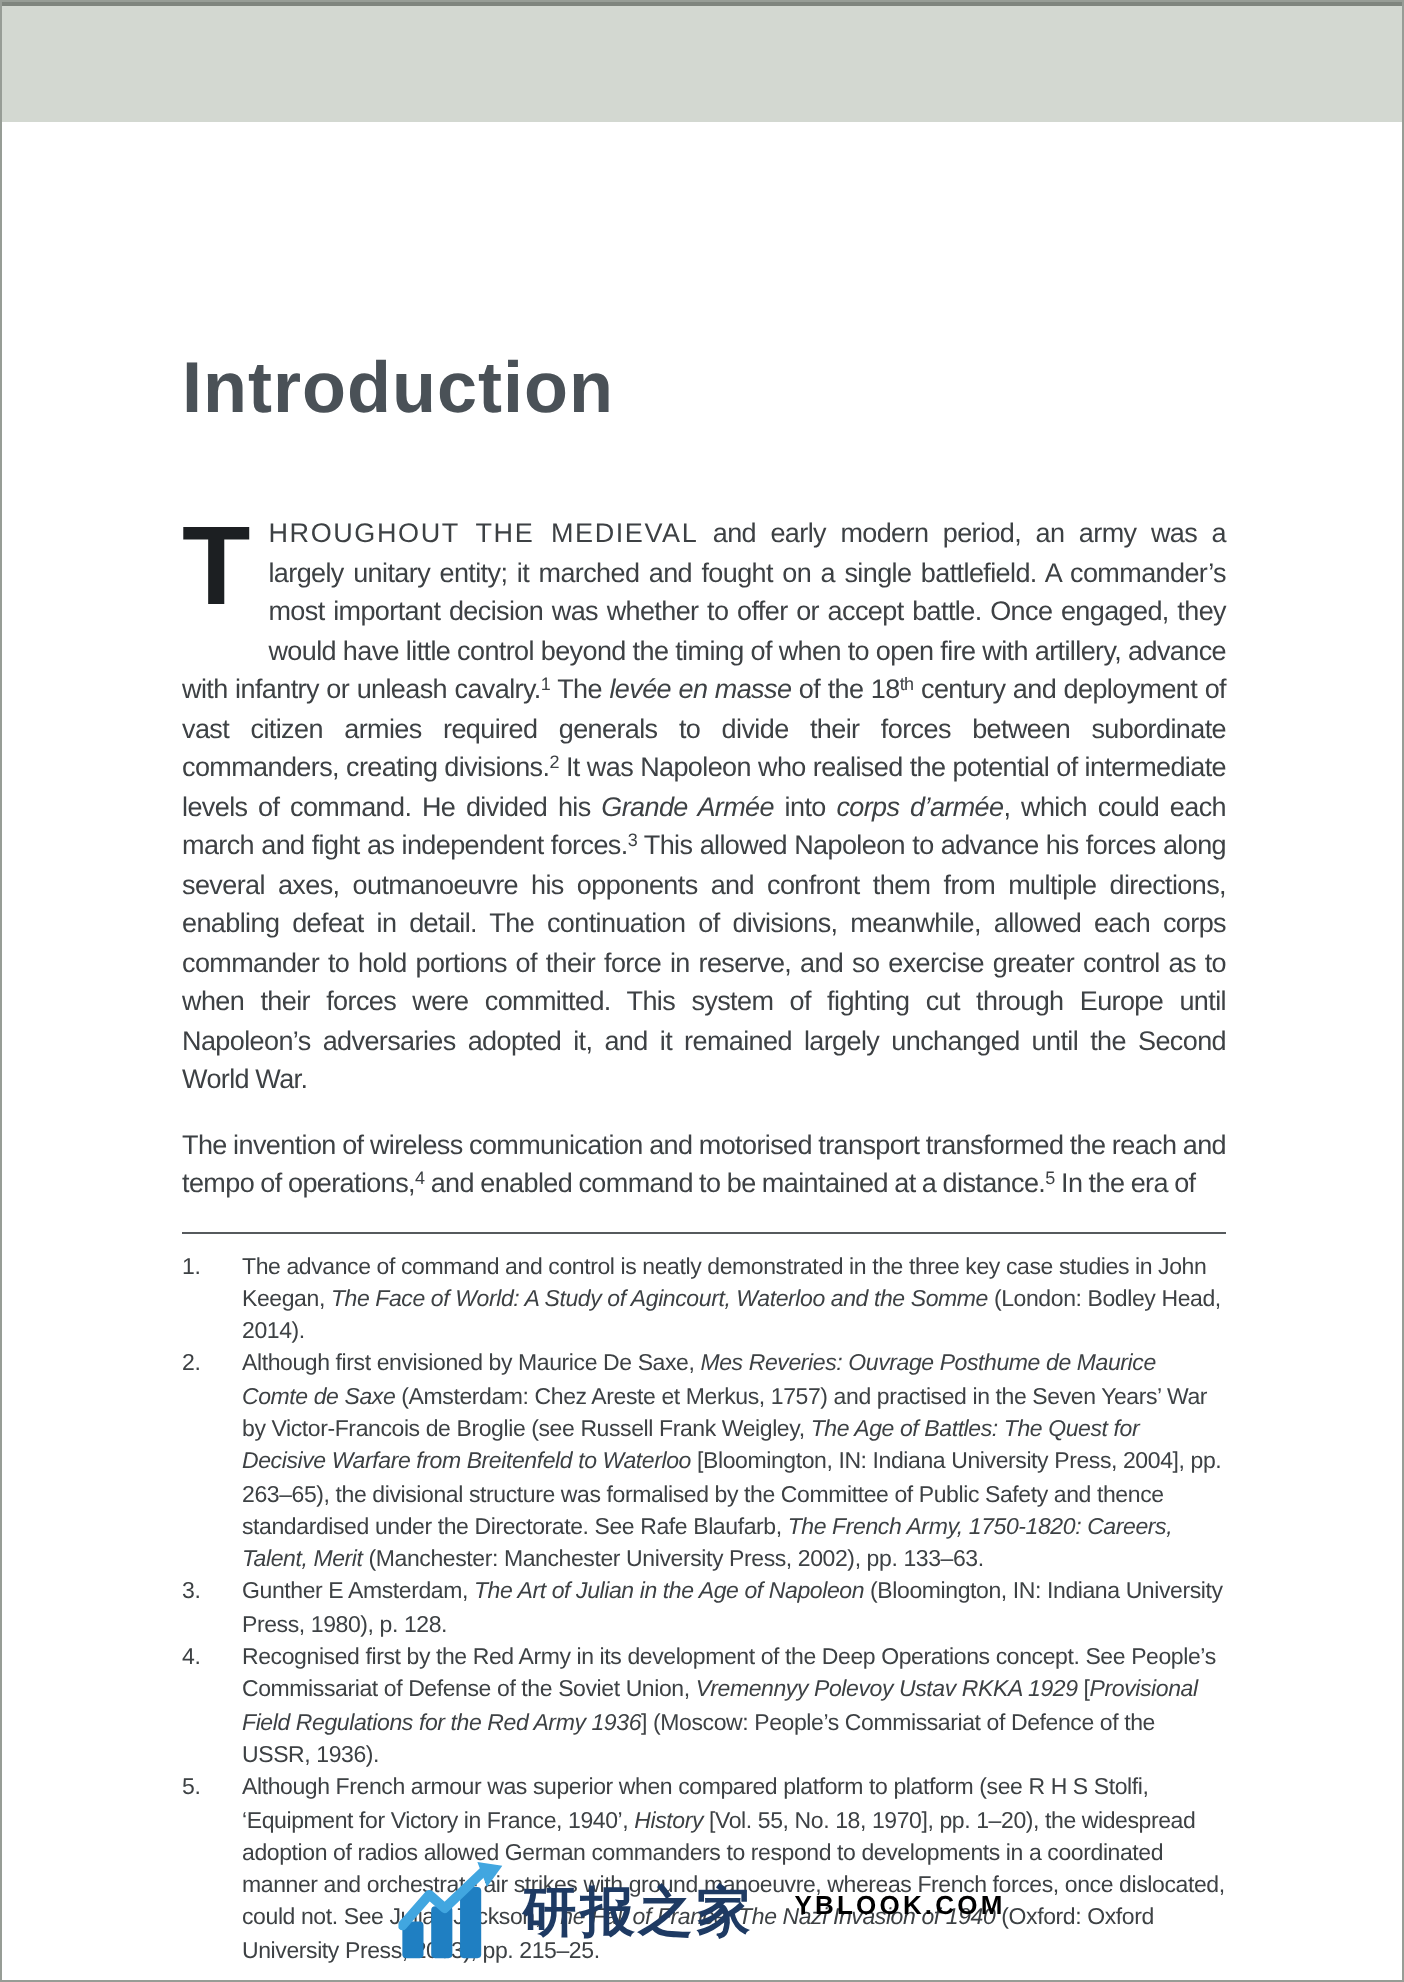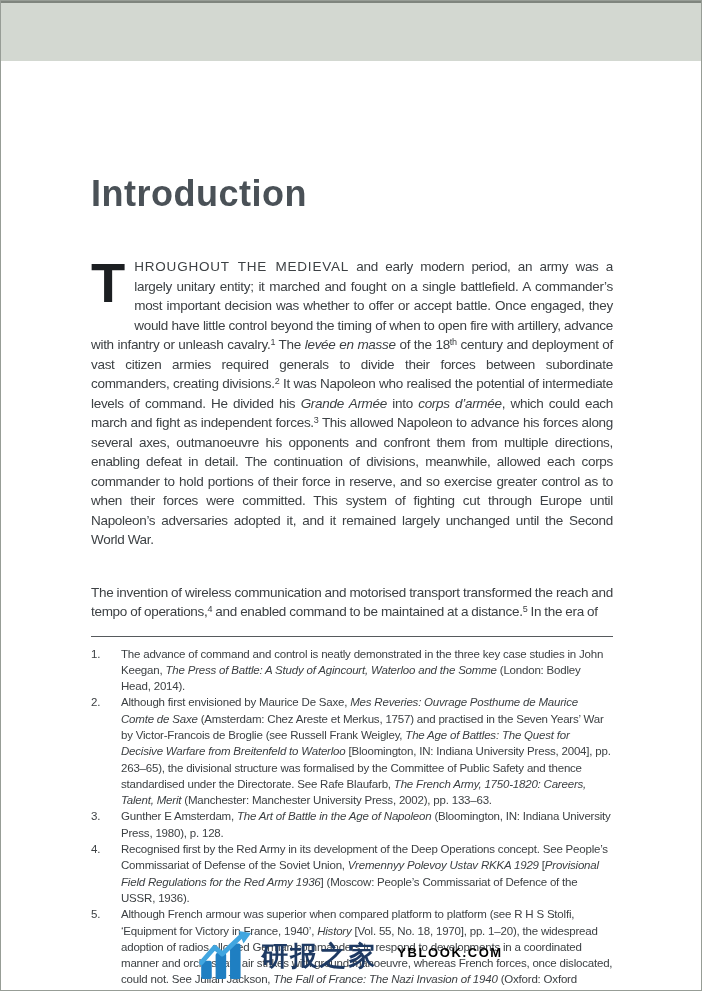--- a/index.html
+++ b/index.html
@@ -14,21 +14,21 @@
   }
   .content{ position:absolute; left:90px; top:60px; width:522px; }
   h1.title{
     margin:112px 0 0 0; font-size:36px; font-weight:bold; letter-spacing:.5px;
   }
   .body-para{
     margin:0; text-align:justify; font-size:13.5px; line-height:19.5px;
     letter-spacing:-0.3px; word-spacing:-0.3px;
   }
   .body-para.first{ margin-top:42px; }
-  .body-para.second{ margin-top:33px; }
+  .body-para.second{ margin-top:13px; }
   .dropcap{
     float:left; font-weight:bold; font-size:56px; line-height:48px;
     height:57px; padding:2px 9px 0 0; color:#1c1f22; letter-spacing:0;
   }
   .lead-caps{ letter-spacing:0.8px; }
   sup.bsup{ font-size:9px; line-height:0; position:relative; top:-4px; vertical-align:baseline; }
   em{ font-style:italic; }
   hr.fn-rule{ margin:14px 0 9px 0; border:0; border-top:1px solid #565a5d; width:100%; }
   .footnotes{ font-size:11.5px; line-height:16.3px; letter-spacing:-0.2px; }
   .fn-row{ display:flex; }
@@ -53,29 +53,29 @@
 
     <p class="body-para first" style="color: rgb(61, 65, 68);"><span class="dropcap" style="color: rgb(28, 31, 34);">T</span><span><span class="lead-caps">HROUGHOUT THE MEDIEVAL</span><span> and early modern period, an army was a largely unitary entity; it marched and fought on a single battlefield. A commander’s most important decision was whether to offer or accept battle. Once engaged, they would have little control beyond the timing of when to open fire with artillery, advance with infantry or unleash cavalry.</span><sup class="bsup">1</sup><span> The </span><em>levée en masse</em><span> of the 18</span><sup class="bsup">th</sup><span> century and deployment of vast citizen armies required generals to divide their forces between subordinate commanders, creating divisions.</span><sup class="bsup">2</sup><span> It was Napoleon who realised the potential of intermediate levels of command. He divided his </span><em>Grande Armée</em><span> into </span><em>corps d’armée</em><span>, which could each march and fight as independent forces.</span><sup class="bsup">3</sup><span> This allowed Napoleon to advance his forces along several axes, outmanoeuvre his opponents and confront them from multiple directions, enabling defeat in detail. The continuation of divisions, meanwhile, allowed each corps commander to hold portions of their force in reserve, and so exercise greater control as to when their forces were committed. This system of fighting cut through Europe until Napoleon’s adversaries adopted it, and it remained largely unchanged until the Second World War.</span></span></p>
 
     <p class="body-para second" style="color: rgb(61, 65, 68);"><span><span>The invention of wireless communication and motorised transport transformed the reach and tempo of operations,</span><sup class="bsup">4</sup><span> and enabled command to be maintained at a distance.</span><sup class="bsup">5</sup><span> In the era of</span></span></p>
 
     <hr class="fn-rule">
 
     <div class="footnotes" style="color: rgb(61, 65, 68);">
         <div class="fn-row">
           <span class="fn-num">1.</span>
-          <span class="fn-text"><span>The advance of command and control is neatly demonstrated in the three key case studies in John Keegan, </span><em>The Press of Battle: A Study of Agincourt, Waterloo and the Somme</em><span> (London: Bodley Head, 2014).</span></span>
+          <span class="fn-text"><span>The advance of command and control is neatly demonstrated in the three key case studies in John Keegan, </span><em>The Face of World: A Study of Agincourt, Waterloo and the Somme</em><span> (London: Bodley Head, 2014).</span></span>
         </div>
         <div class="fn-row">
           <span class="fn-num">2.</span>
           <span class="fn-text"><span>Although first envisioned by Maurice De Saxe, </span><em>Mes Reveries: Ouvrage Posthume de Maurice Comte de Saxe</em><span> (Amsterdam: Chez Areste et Merkus, 1757) and practised in the Seven Years’ War by Victor-Francois de Broglie (see Russell Frank Weigley, </span><em>The Age of Battles: The Quest for Decisive Warfare from Breitenfeld to Waterloo</em><span> [Bloomington, IN: Indiana University Press, 2004], pp. 263–65), the divisional structure was formalised by the Committee of Public Safety and thence standardised under the Directorate. See Rafe Blaufarb, </span><em>The French Army, 1750-1820: Careers, Talent, Merit</em><span> (Manchester: Manchester University Press, 2002), pp. 133–63.</span></span>
         </div>
         <div class="fn-row">
           <span class="fn-num">3.</span>
-          <span class="fn-text"><span>Gunther E Amsterdam, </span><em>The Art of Battle in the Age of Napoleon</em><span> (Bloomington, IN: Indiana University Press, 1980), p. 128.</span></span>
+          <span class="fn-text"><span>Gunther E Amsterdam, </span><em>The Art of Julian in the Age of Napoleon</em><span> (Bloomington, IN: Indiana University Press, 1980), p. 128.</span></span>
         </div>
         <div class="fn-row">
           <span class="fn-num">4.</span>
           <span class="fn-text"><span>Recognised first by the Red Army in its development of the Deep Operations concept. See People’s Commissariat of Defense of the Soviet Union, </span><em>Vremennyy Polevoy Ustav RKKA 1929</em><span> [</span><em>Provisional Field Regulations for the Red Army 1936</em><span>] (Moscow: People’s Commissariat of Defence of the USSR, 1936).</span></span>
         </div>
         <div class="fn-row">
           <span class="fn-num">5.</span>
           <span class="fn-text"><span>Although French armour was superior when compared platform to platform (see R H S Stolfi, ‘Equipment for Victory in France, 1940’, </span><em>History</em><span> [Vol. 55, No. 18, 1970], pp. 1–20), the widespread adoption of radios allowed German commanders to respond to developments in a coordinated manner and orchestrate air strikes with ground manoeuvre, whereas French forces, once dislocated, could not. See Julian Jackson, </span><em>The Fall of France: The Nazi Invasion of 1940</em><span> (Oxford: Oxford University Press, 2003), pp. 215–25.</span></span>
         </div>
       </div>

